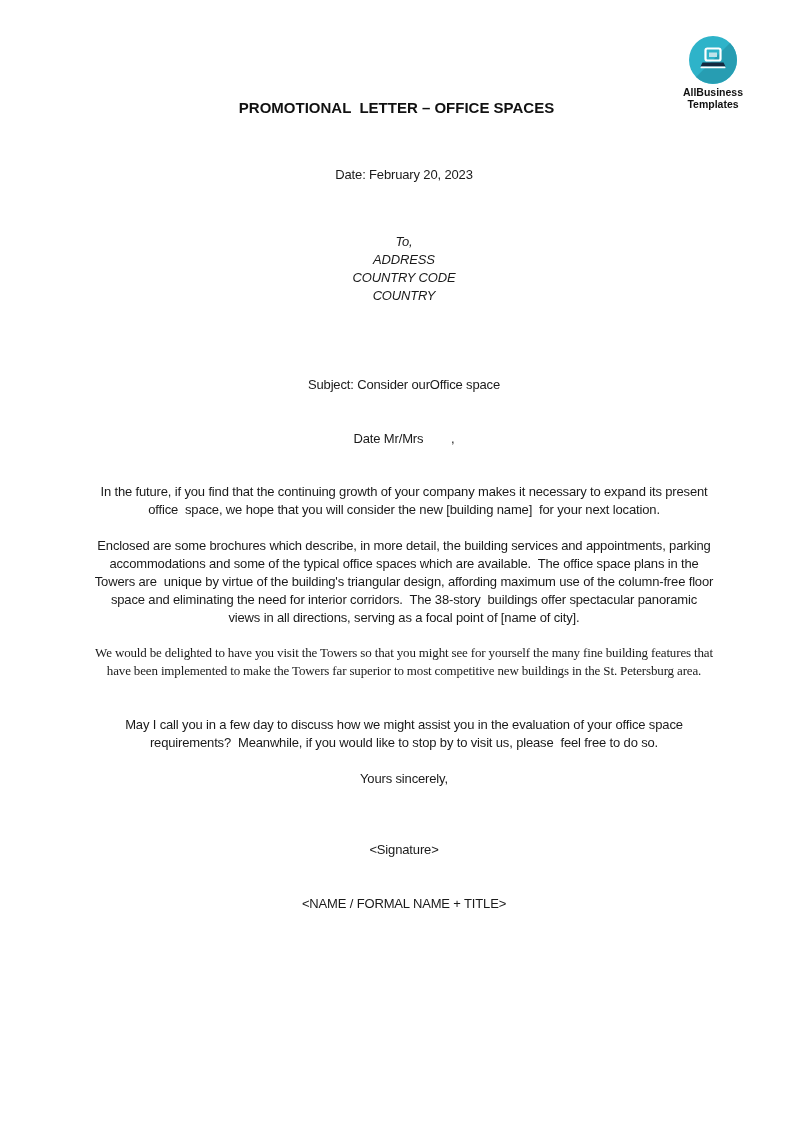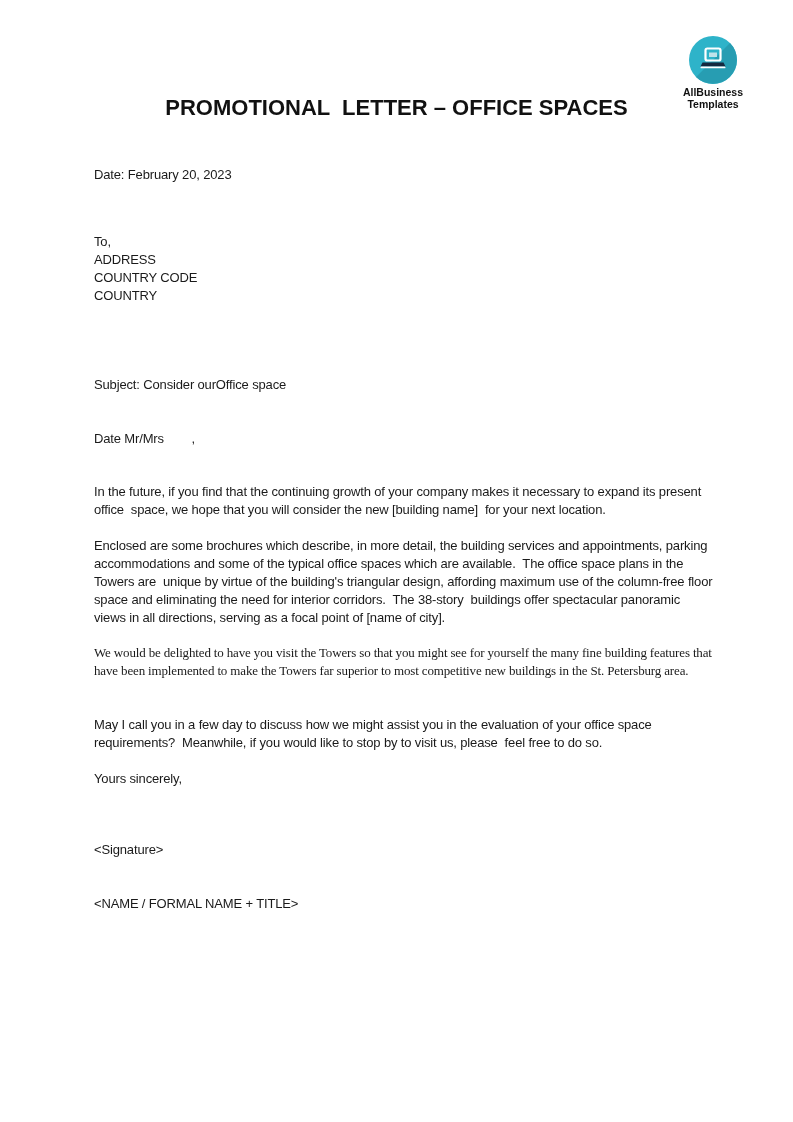--- a/index.html
+++ b/index.html
@@ -14,36 +14,37 @@
   }
   .block {
     position: absolute;
     left: 94px;
     width: 620px;
     font-size: 13px;
     line-height: 18px;
     letter-spacing: -0.15px;
     white-space: pre-wrap;
     margin: 0;
+    text-align: center;
   }
   .title {
     position: absolute;
     top: 97px;
     left: 0;
     width: 793px;
     margin: 0;
     text-align: center;
-    font-size: 22px;
+    font-size: 15px;
     line-height: 22px;
     font-weight: 700;
     color: #111111;
     white-space: pre-wrap;
   }
   .date       { top: 166px; }
-  .recipient  { top: 233px; }
+  .recipient  { top: 233px; font-style: italic; }
   .subject    { top: 376px; font-weight: 400; }
   .salutation { top: 430px; }
   .p1 { top: 483px; }
   .p2 { top: 537px; }
   .p3 { top: 644px; font-family: Liberation Serif, serif; }
   .p4 { top: 716px; }
   .closing    { top: 770px; }
   .signature  { top: 841px; }
   .signee     { top: 895px; }
   .logo {

